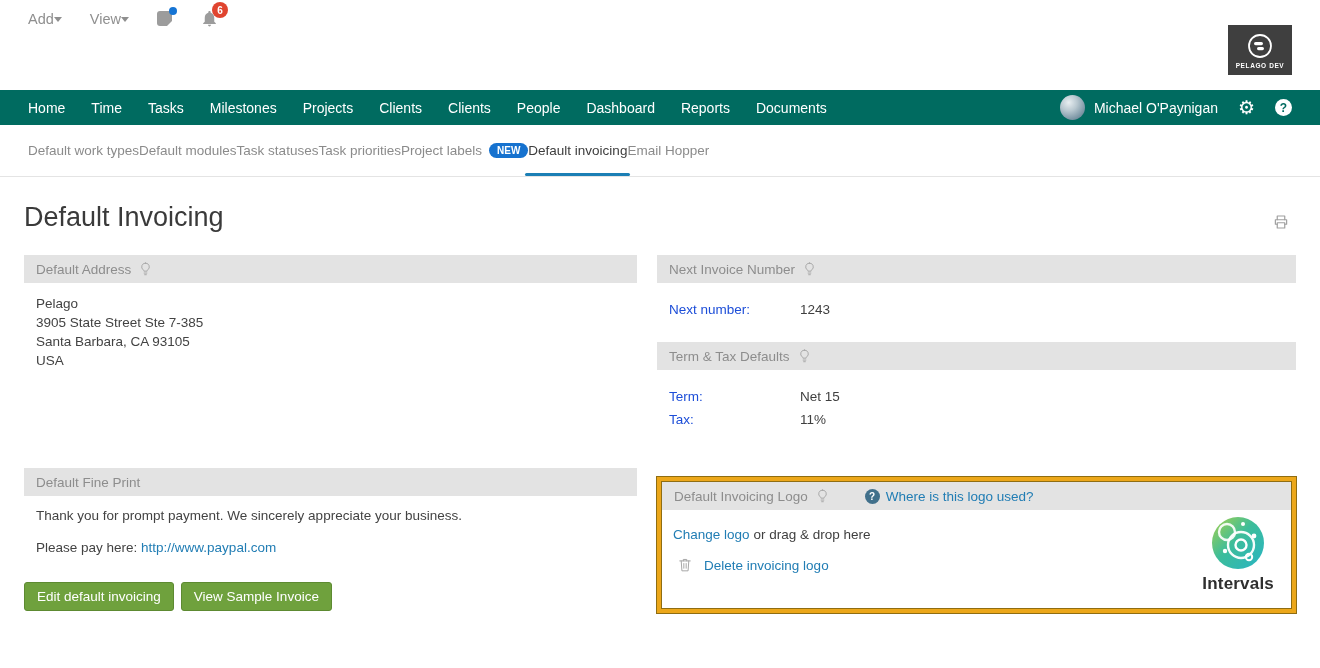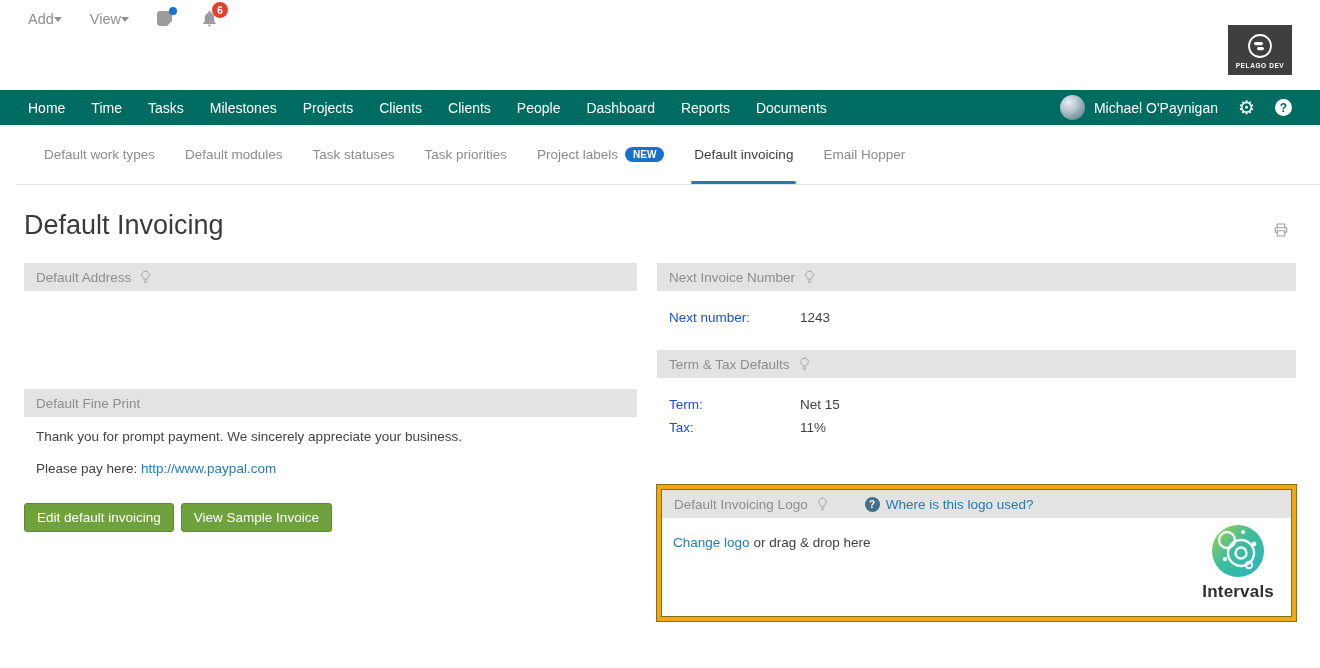--- a/index.html
+++ b/index.html
@@ -28,21 +28,21 @@
   .nav { height:35px; background:#006b60; display:flex; align-items:center; padding:0 28px; gap:26px; color:#fff; font-size:14px; }
   .nav-item { cursor:pointer; white-space:nowrap; }
   .nav-right { margin-left:auto; display:flex; align-items:center; gap:20px; }
   .avatar { width:25px; height:25px; border-radius:50%;
     background:radial-gradient(circle at 35% 30%, #e8eef1 0%, #b9c8d0 35%, #7d97a6 70%, #50707f 100%); }
   .user-name { font-size:14px; }
   .gear { font-size:19px; line-height:1; cursor:pointer; }
   .help-circle { width:17px; height:17px; border-radius:50%; background:#fff; color:#006b60;
     font-size:12px; font-weight:bold; display:flex; align-items:center; justify-content:center; cursor:pointer; }
   
-  .subnav { height:60px; display:flex; align-items:stretch; padding:0 28px; gap:30px; border-bottom:1px solid #e4e4e4;margin-left:16px; }
+  .subnav { height:52px; display:flex; align-items:stretch; padding:0 28px; border-bottom:1px solid #e4e4e4; }
   .subtab { display:flex; align-items:center; gap:7px; color:#8b8b8b; font-size:13.5px; cursor:pointer; position:relative; white-space:nowrap; }
   .subtab.active { color:#3d3d3d; }
   .subtab.active::after { content:""; position:absolute; left:-3px; right:-3px; bottom:0; height:3px; background:#1b7fb5; border-radius:2px; }
   .new-pill { background:#1672cf; color:#fff; font-size:10px; font-weight:bold; padding:2px 8px; border-radius:9px; }
   
   .content { position:relative; padding:0 24px; }
   .print-btn { position:absolute; top:12px; right:30px; cursor:pointer; }
   h1.page-title { font-size:27px; font-weight:300; color:#3a3a3a; margin:24px 0 0 0; line-height:32px; }
   .columns { display:flex; gap:20px; margin-top:22px; align-items:flex-start; }
   .col-left { width:616px; }
@@ -156,20 +156,26 @@
 
     <div class="col-left">
       <div class="section-bar">
         <span>Default Address</span>
         <svg width="13" height="16" viewBox="0 0 24 28" class="muted-svg">
           <path d="M12 3a7 7 0 0 1 4.2 12.6c-.8.6-1.2 1.4-1.2 2.4h-6c0-1-.4-1.8-1.2-2.4A7 7 0 0 1 12 3z"></path>
           <path d="M9.5 21.5h5"></path>
             <path d="M10.5 24.5h3"></path>
         </svg>
       </div>
+      <div class="addr">
+        <div>Pelago</div>
+        <div>3905 State Street Ste 7-385</div>
+        <div>Santa Barbara, CA 93105</div>
+        <div>USA</div>
+      </div>
 
       <div class="section-bar fineprint-bar">
         <span>Default Fine Print</span>
       </div>
       <div class="fineprint-body">
         <div>Thank you for prompt payment. We sincerely appreciate your business.</div>
         <div class="fineprint-line2">
           <span>Please pay here: </span><a class="link">http://www.paypal.com</a>
         </div>
       </div>
@@ -224,20 +230,30 @@
               <path d="M10.5 24.5h3"></path>
           </svg>
           <span class="logo-head-link">
             <span class="help-badge">?</span>
             <a class="link">Where is this logo used?</a>
           </span>
         </div>
         <div class="logo-content">
           <div>
             <a class="link">Change logo</a><span> or drag &amp; drop here</span>
+          </div>
+          <div class="delete-row">
+            <svg width="14" height="16" viewBox="0 0 24 26" class="muted-svg">
+              <path d="M3 6h18"></path>
+                <path d="M9 6V3.5h6V6"></path>
+              <path d="M5.5 6l1.2 17h10.6L18.5 6"></path>
+              <path d="M10 10.5v8"></path>
+                <path d="M14 10.5v8"></path>
+            </svg>
+            <a class="link">Delete invoicing logo</a>
           </div>
           <div class="intervals-logo">
             <svg width="56" height="56" viewBox="0 0 56 56">
               <defs>
                 <linearGradient id="ig" x1="0" y1="0" x2="1" y2="1">
                   <stop offset="0" stop-color="#a8d14a"></stop>
                   <stop offset="0.45" stop-color="#3dbd9a"></stop>
                   <stop offset="1" stop-color="#28b4c4"></stop>
                 </linearGradient>
               </defs>

